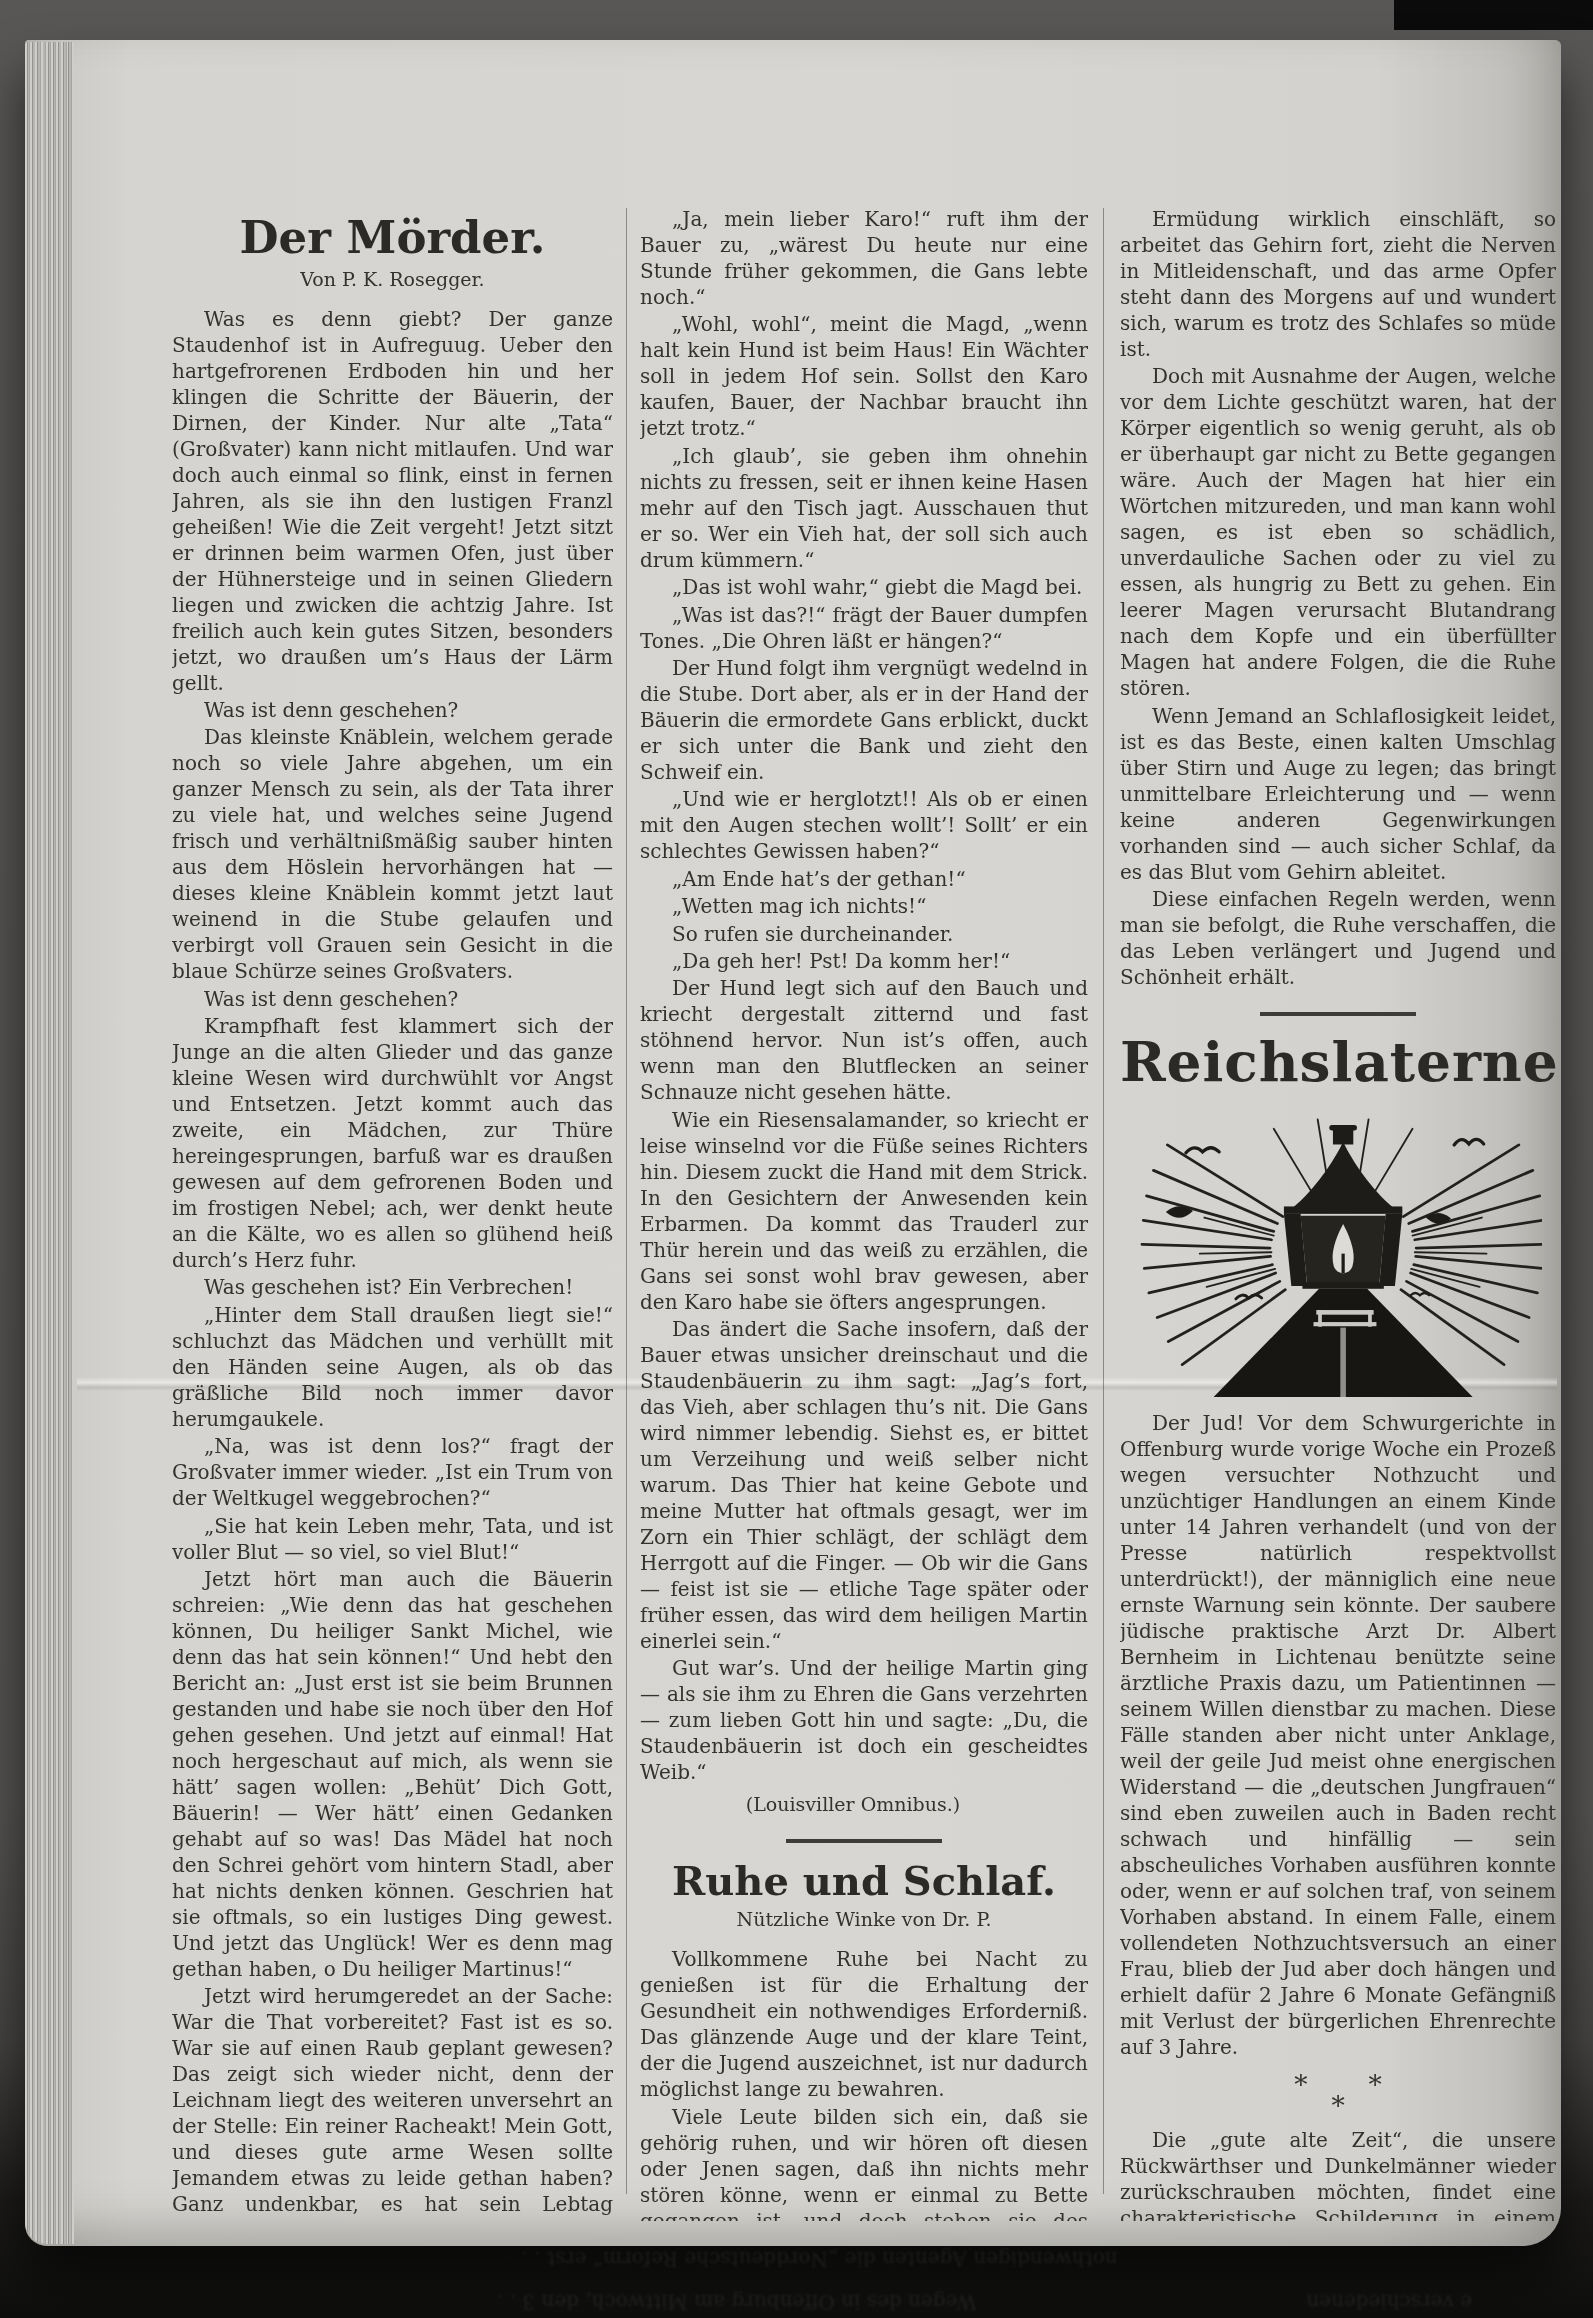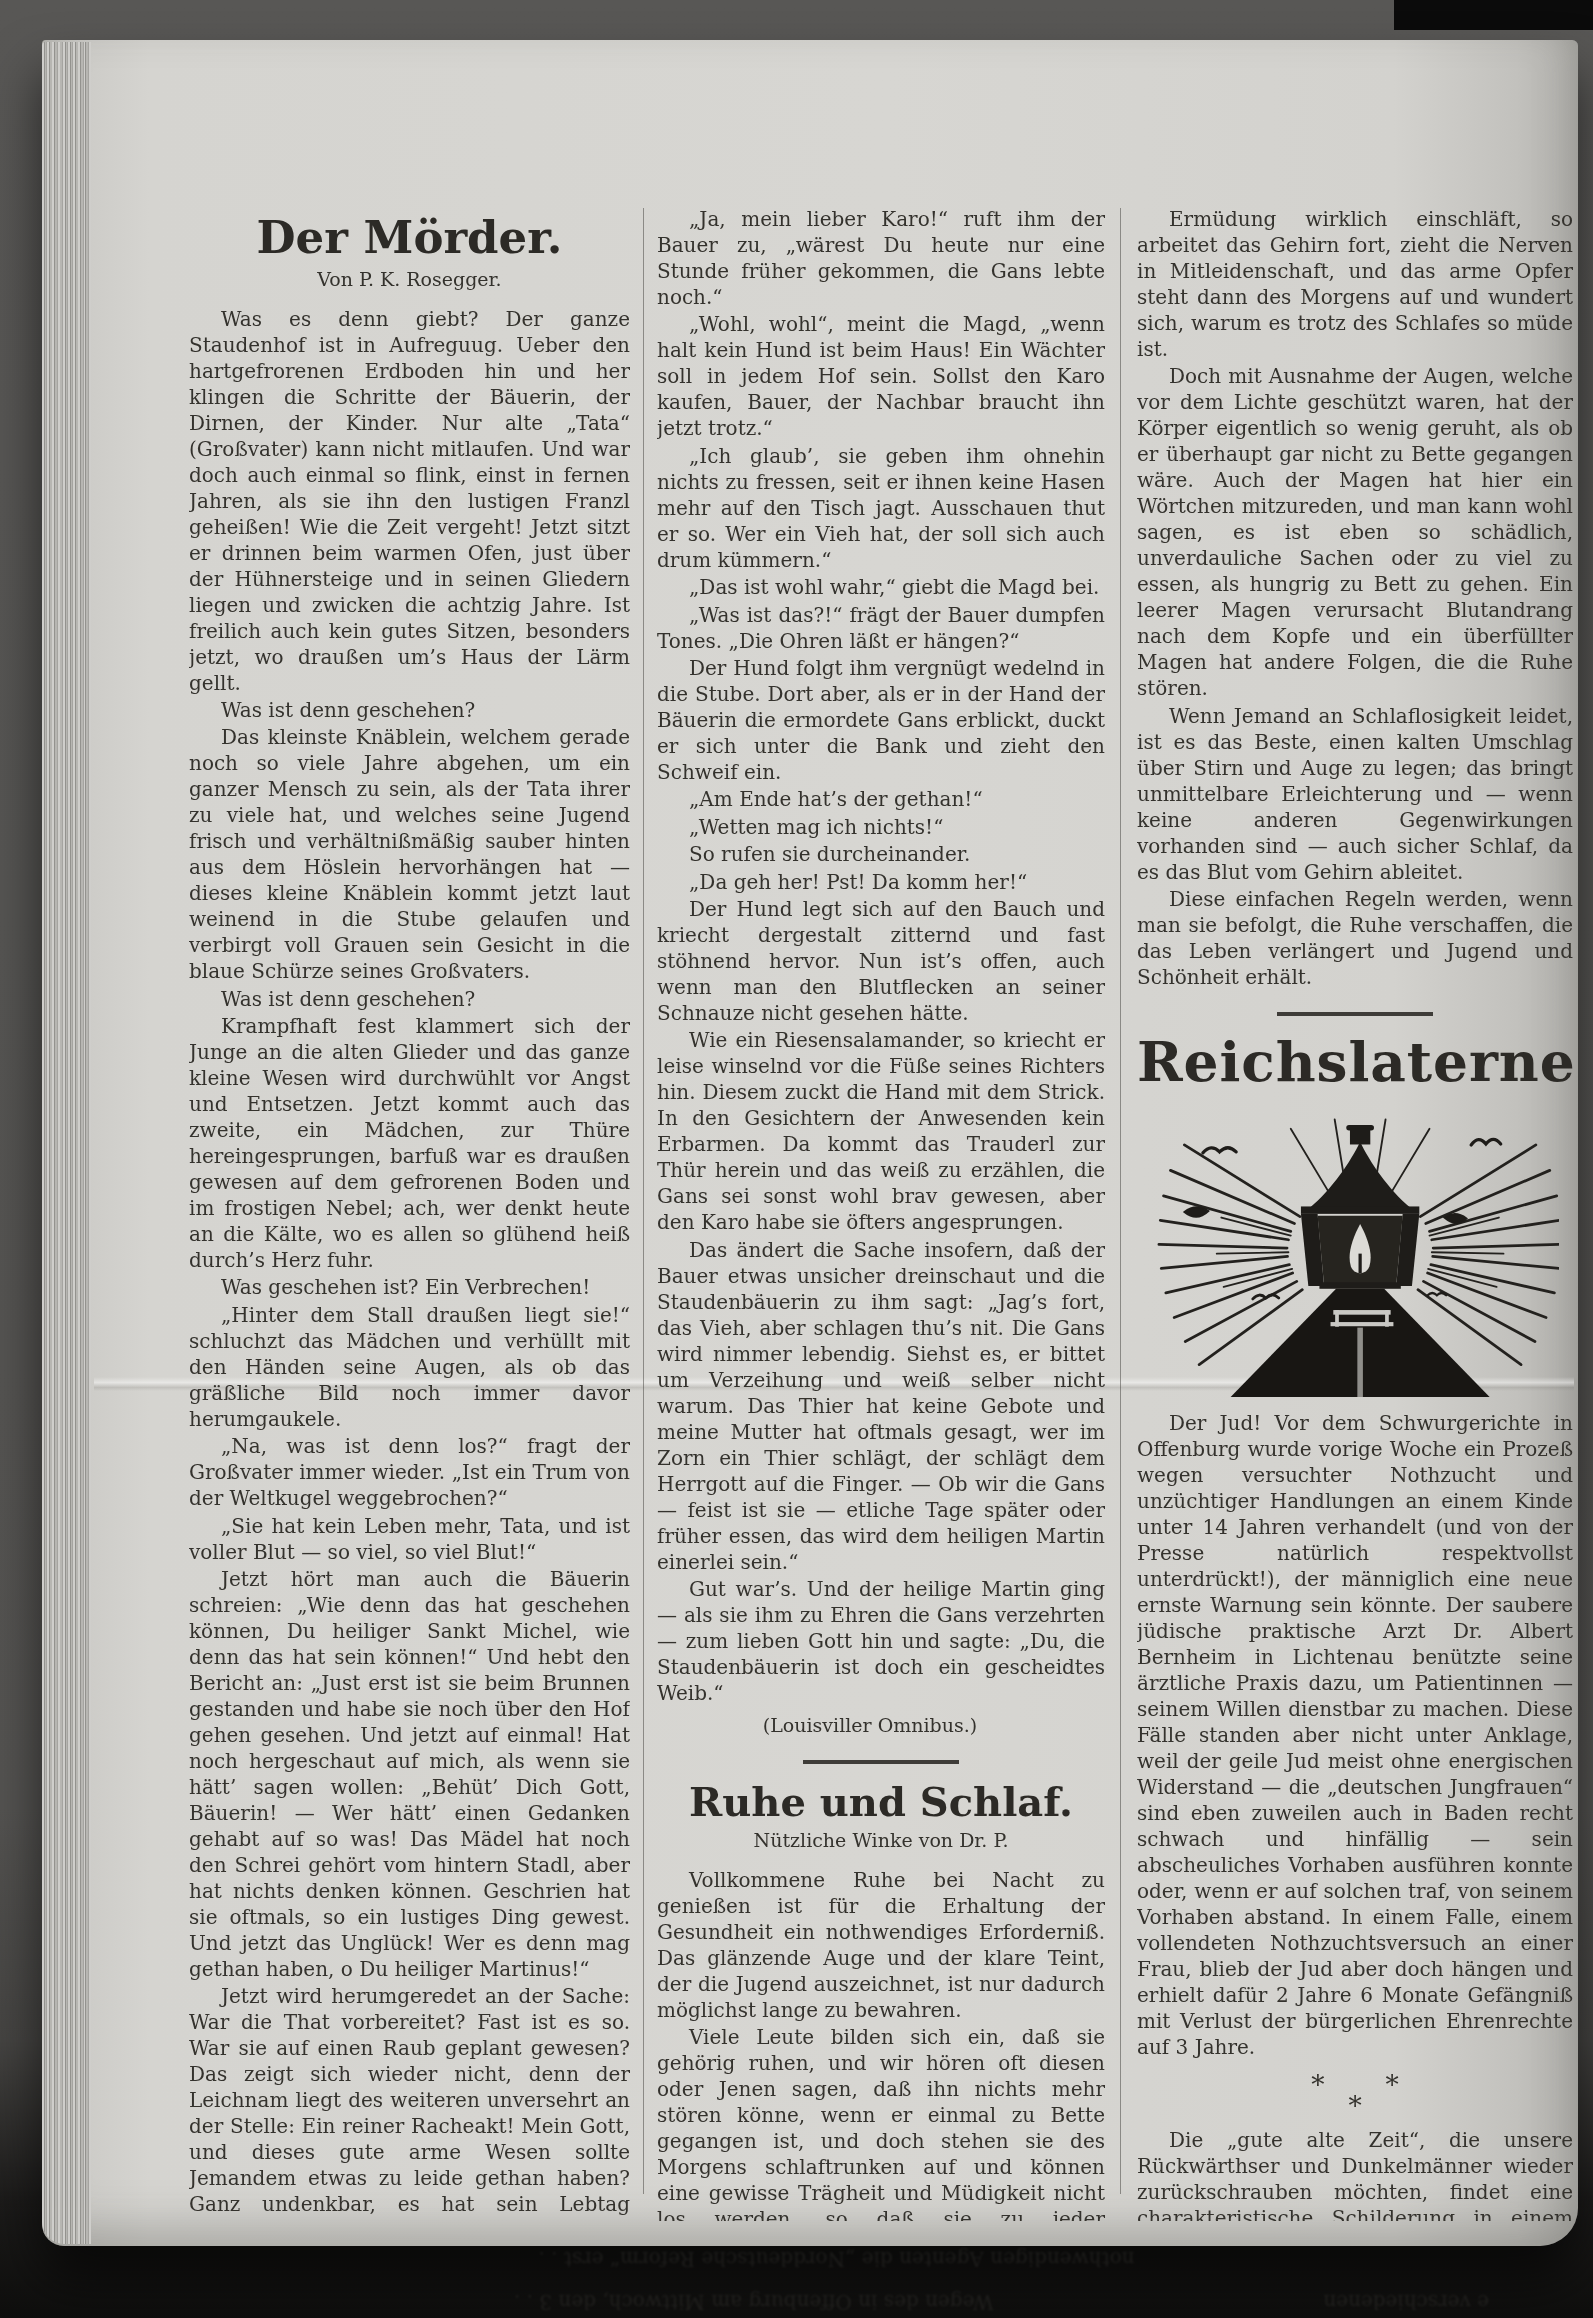--- a/index.html
+++ b/index.html
@@ -3,21 +3,21 @@
 <meta charset="utf-8">
 <style>
   html,body{margin:0;padding:0}
   body{
     position:relative;width:1593px;height:2319px;overflow:hidden;
     background:linear-gradient(180deg,#585755 0%,#545351 78%,#454442 88%,#1b1a19 95%,#0e0e0d 100%);
     font-family:"DejaVu Serif", serif;
   }
   .corner-notch{position:absolute;top:0;right:0;width:199px;height:30px;background:#0b0b0b}
   .page{
-    position:absolute;left:42px;top:40px;width:1536px;height:2206px;
+    position:absolute;left:25px;top:40px;width:1536px;height:2206px;
     background:linear-gradient(90deg,#c7c6c2 0,#d5d4d0 7%,#d7d6d2 55%,#d3d2ce 88%,#c2c1bd 96%,#b0afab 100%);
     border-radius:3.8px 5.7px 38px 22px;
     box-shadow:0 33px 52px rgba(0,0,0,.6), inset 0 -19px 43px rgba(90,88,84,.35);
   }
   .page-stack-edge{
     position:absolute;left:0;top:1.9px;width:49px;height:2202px;
     background:repeating-linear-gradient(90deg,#cfcecb 0 1.9px,#93928e 1.9px 2.8px,#b7b6b2 2.8px 4.3px,#a5a4a0 4.3px 5.2px);
     border-radius:3.8px 0 0 22px;
   }
   .fold-crease{
@@ -82,20 +82,21 @@
 
   </div>
 
   <div class="col" id="col2" style="left:615px">
     <p>„Ja, mein lieber Karo!“ ruft ihm der Bauer zu, „wärest Du heute nur eine Stunde früher gekommen, die Gans lebte noch.“</p>
     <p>„Wohl, wohl“, meint die Magd, „wenn halt kein Hund ist beim Haus! Ein Wächter soll in jedem Hof sein. Sollst den Karo kaufen, Bauer, der Nachbar braucht ihn jetzt trotz.“</p>
     <p>„Ich glaub’, sie geben ihm ohnehin nichts zu fressen, seit er ihnen keine Hasen mehr auf den Tisch jagt. Ausschauen thut er so. Wer ein Vieh hat, der soll sich auch drum kümmern.“</p>
     <p>„Das ist wohl wahr,“ giebt die Magd bei.</p>
     <p>„Was ist das?!“ frägt der Bauer dumpfen Tones. „Die Ohren läßt er hängen?“</p>
     <p>Der Hund folgt ihm vergnügt wedelnd in die Stube. Dort aber, als er in der Hand der Bäuerin die ermordete Gans erblickt, duckt er sich unter die Bank und zieht den Schweif ein.</p>
+    <p>„Und wie er herglotzt!! Als ob er einen mit den Augen stechen wollt’! Sollt’ er ein schlechtes Gewissen haben?“</p>
     <p>„Am Ende hat’s der gethan!“</p>
     <p>„Wetten mag ich nichts!“</p>
     <p>So rufen sie durcheinander.</p>
     <p>„Da geh her! Pst! Da komm her!“</p>
     <p>Der Hund legt sich auf den Bauch und kriecht dergestalt zitternd und fast stöhnend hervor. Nun ist’s offen, auch wenn man den Blutflecken an seiner Schnauze nicht gesehen hätte.</p>
     <p>Wie ein Riesensalamander, so kriecht er leise winselnd vor die Füße seines Richters hin. Diesem zuckt die Hand mit dem Strick. In den Gesichtern der Anwesenden kein Erbarmen. Da kommt das Trauderl zur Thür herein und das weiß zu erzählen, die Gans sei sonst wohl brav gewesen, aber den Karo habe sie öfters angesprungen.</p>
     <p>Das ändert die Sache insofern, daß der Bauer etwas unsicher dreinschaut und die Staudenbäuerin zu ihm sagt: „Jag’s fort, das Vieh, aber schlagen thu’s nit. Die Gans wird nimmer lebendig. Siehst es, er bittet um Verzeihung und weiß selber nicht warum. Das Thier hat keine Gebote und meine Mutter hat oftmals gesagt, wer im Zorn ein Thier schlägt, der schlägt dem Herrgott auf die Finger. — Ob wir die Gans — feist ist sie — etliche Tage später oder früher essen, das wird dem heiligen Martin einerlei sein.“</p>
     <p>Gut war’s. Und der heilige Martin ging — als sie ihm zu Ehren die Gans verzehrten — zum lieben Gott hin und sagte: „Du, die Staudenbäuerin ist doch ein gescheidtes Weib.“</p>
     <div class="signature">(Louisviller Omnibus.)</div>
     <div class="hr-sep"></div>

